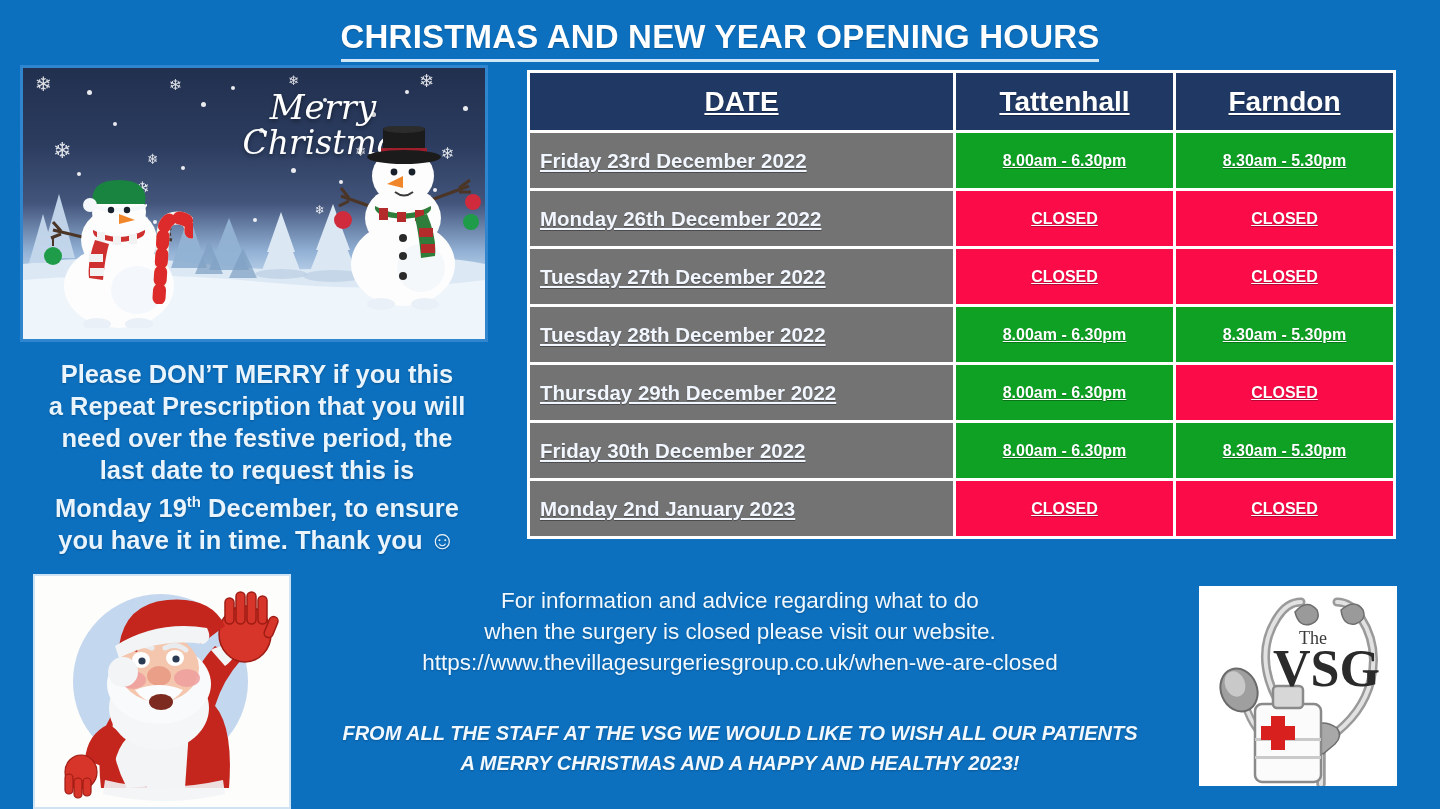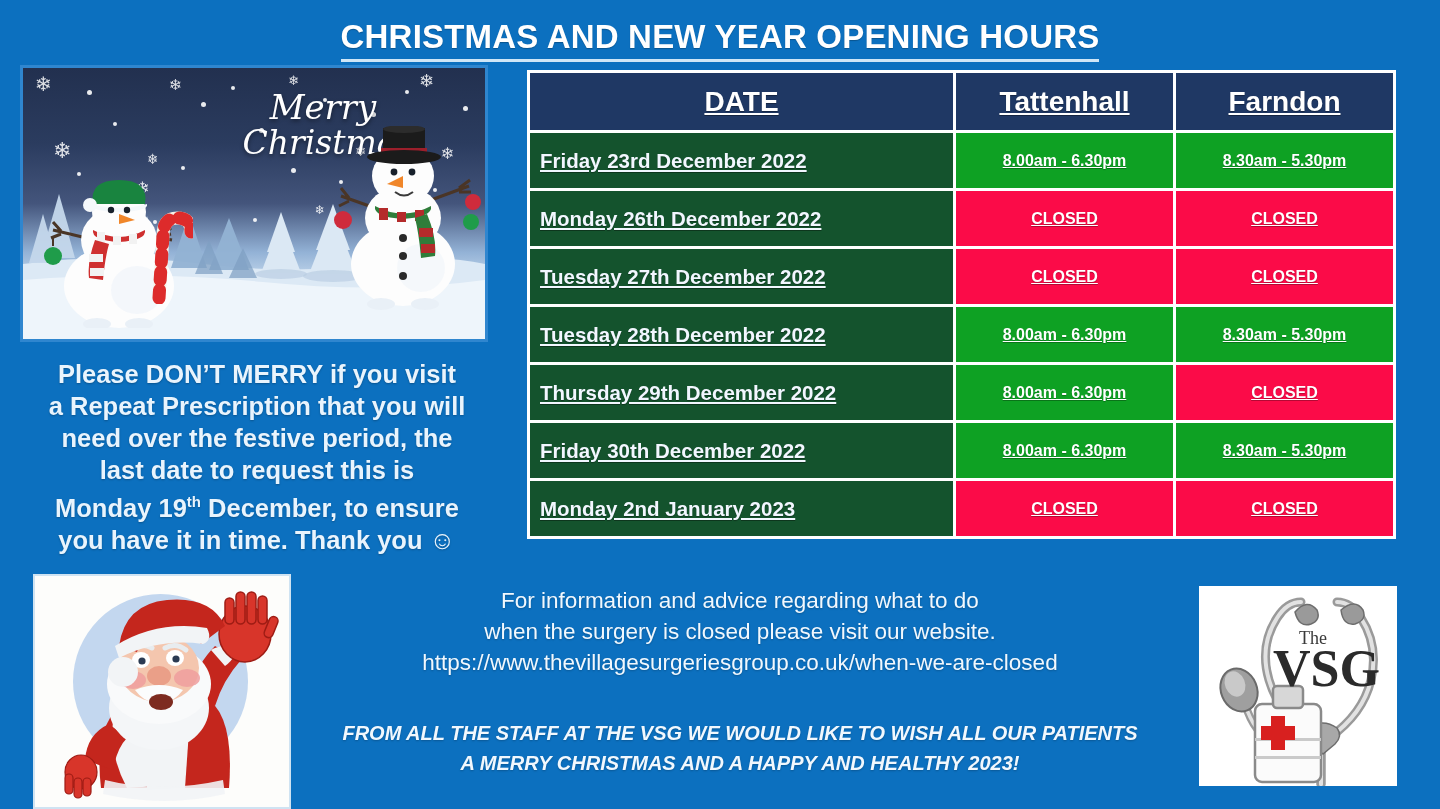--- a/index.html
+++ b/index.html
@@ -123,21 +123,21 @@
     background: #1f3864;
     color: #ffffff;
     font-size: 28px;
     font-weight: bold;
     height: 57px;
     text-align: center;
     font-family: "Liberation Sans", sans-serif;
     text-shadow: 0 1px 1px rgba(0,0,0,.35);
   }
   .date-cell {
-    background: #14532d;
+    background: #737373;
     color: #f2f7ff;
     font-size: 20.5px;
     font-weight: bold;
     height: 55px;
     text-align: left;
     padding-left: 10px !important;
     font-family: "Liberation Sans", sans-serif;
     text-shadow: 0 1px 1px rgba(0,0,0,.35);
   }
   .status-cell {
@@ -359,21 +359,21 @@
       <circle cx="84" cy="130" r="4" fill="#2a2a2a"></circle>
       <circle cx="84" cy="150" r="4" fill="#2a2a2a"></circle>
 
       <ellipse cx="62" cy="178" rx="14" ry="6" fill="#e9f0f7"></ellipse>
       <ellipse cx="106" cy="178" rx="14" ry="6" fill="#e9f0f7"></ellipse>
     </svg>
   </div>
 </div>
 
 <div id="prescription-note">
-  <div><span>Please </span><span>DON’T MERRY</span><span> if you visit</span></div>
+  <div><span>Please </span><span>DON’T MERRY</span><span> if you this</span></div>
   <div>a Repeat Prescription that you will</div>
   <div>need over the festive period, the</div>
   <div>last date to request this is</div>
   <div><span>Monday 19</span><sup>th</sup><span> December, to ensure</span></div>
   <div>you have it in time. Thank you ☺</div>
 </div>
 
 <table id="hours-table">
   <colgroup>
     <col class="col-date">

